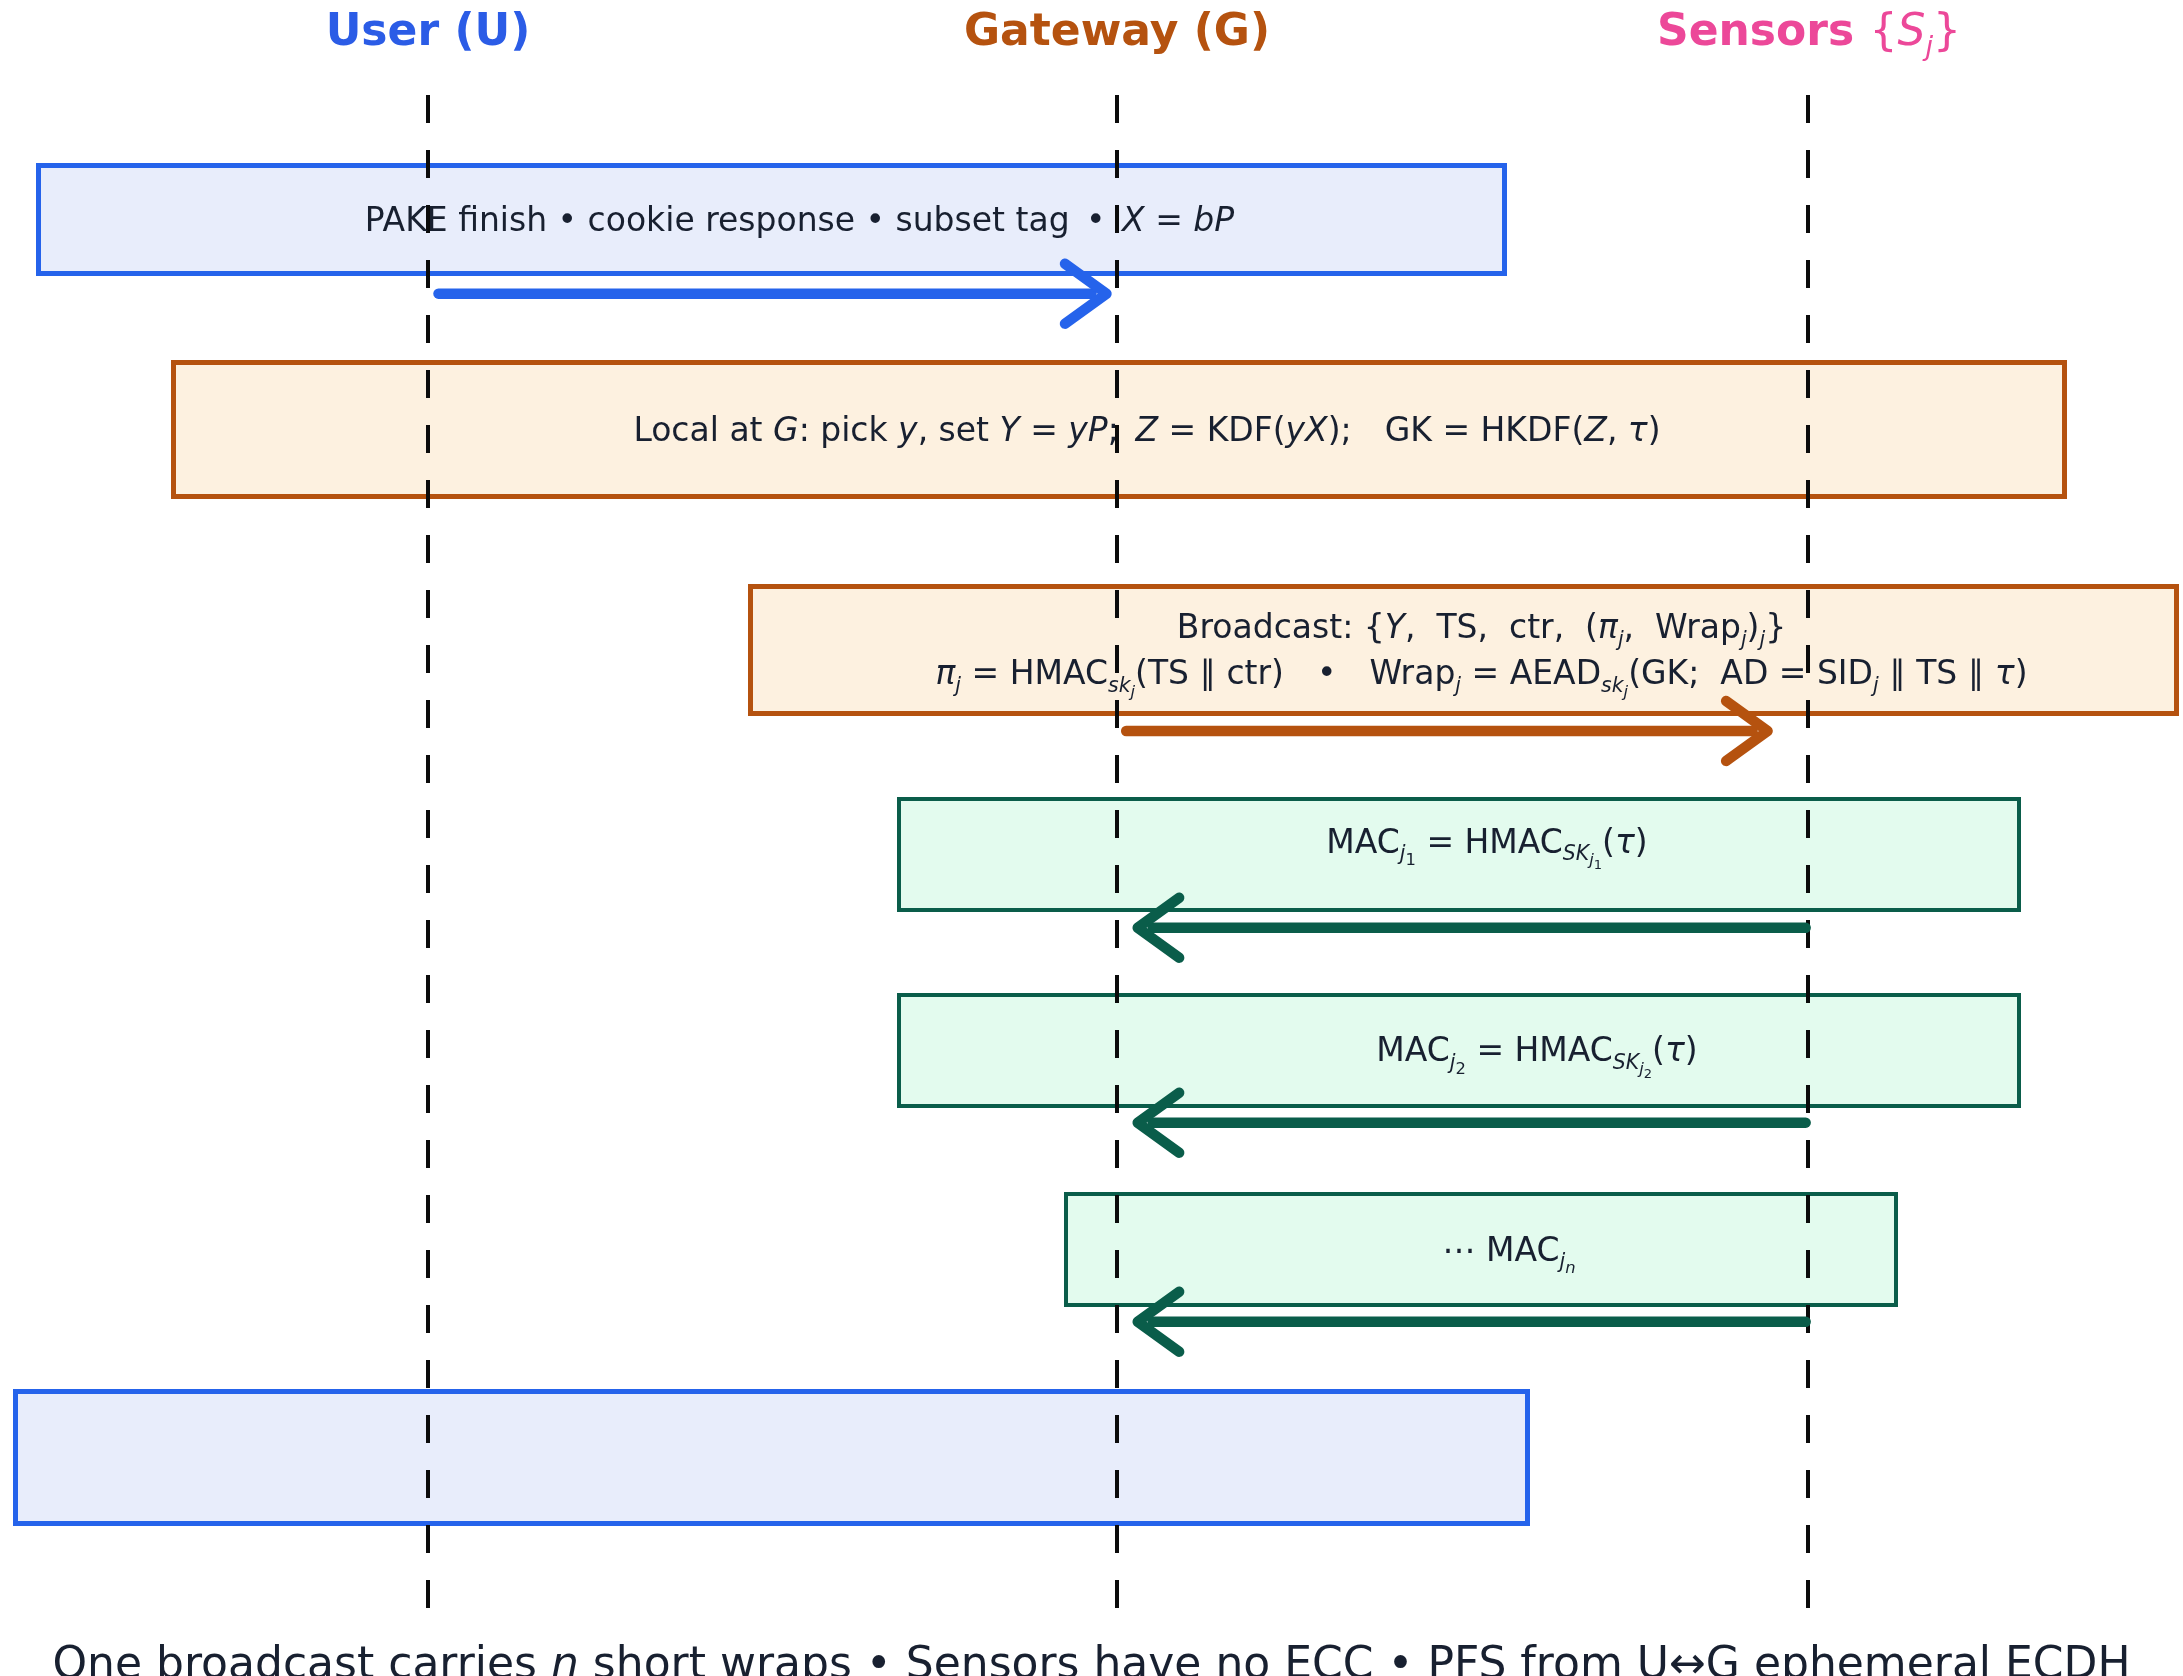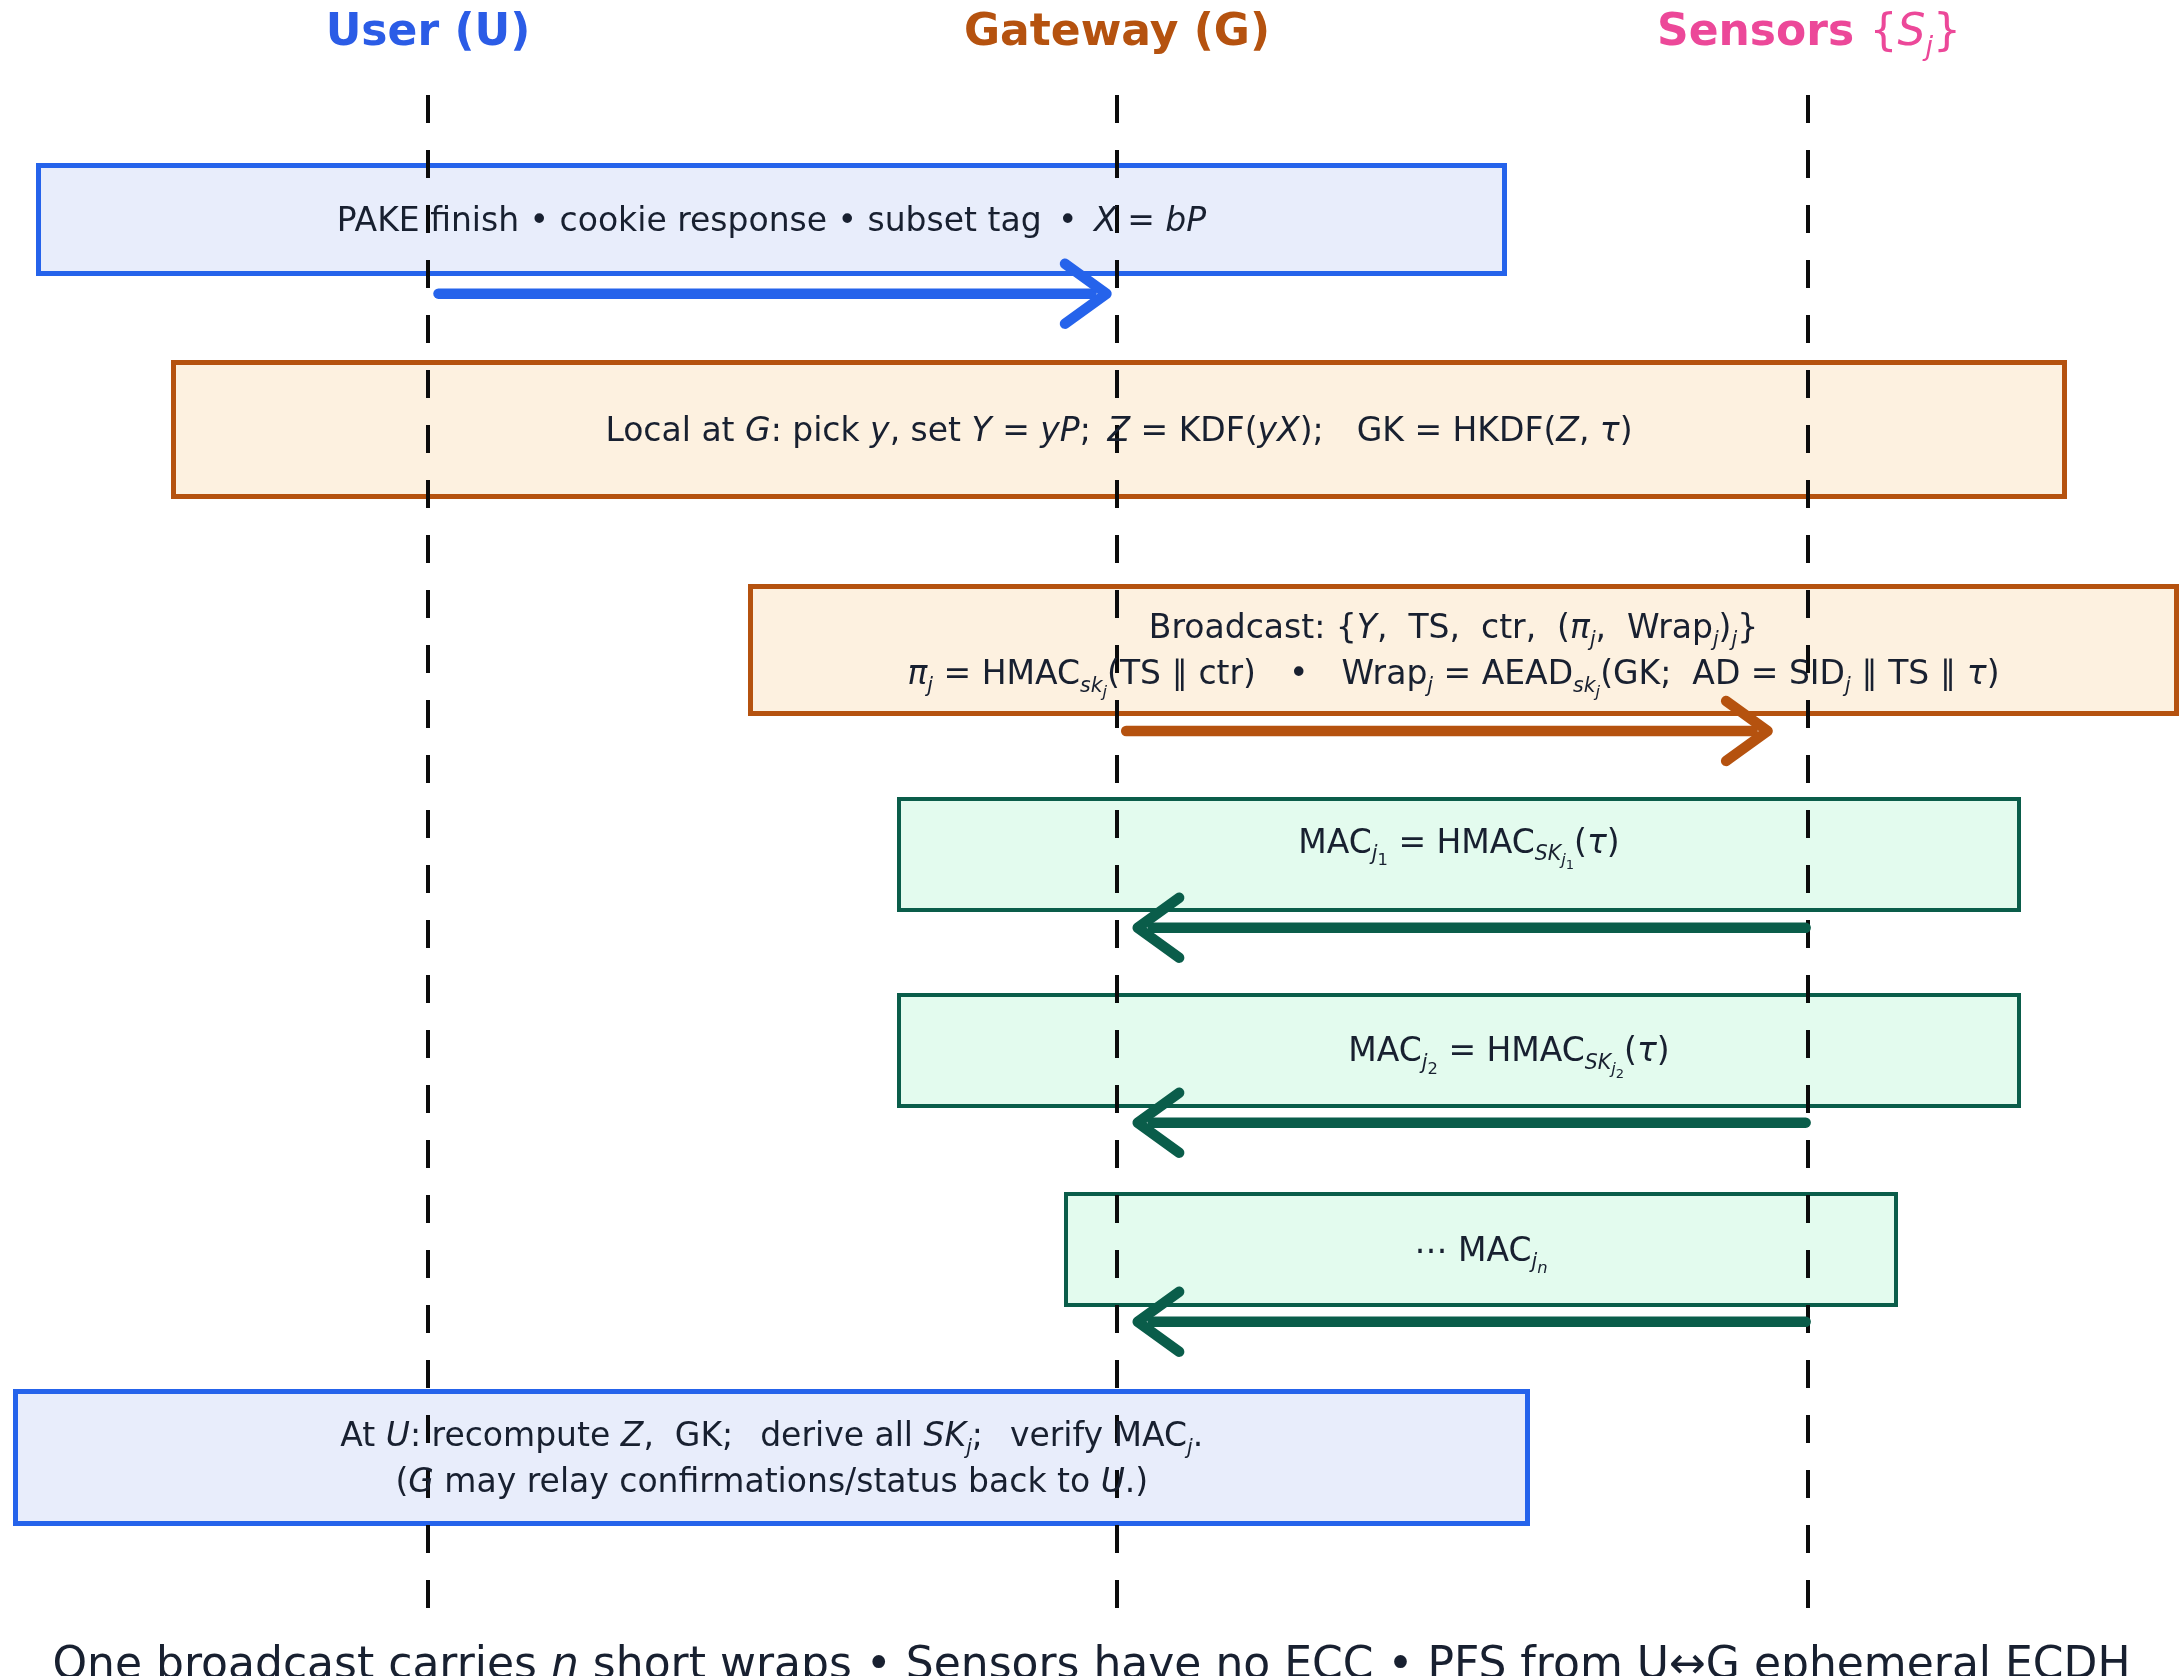--- a/index.html
+++ b/index.html
@@ -15,21 +15,21 @@
   .lifeline{
     position:absolute;top:95px;height:1529px;width:4px;
     background:repeating-linear-gradient(to bottom,#0b0b0b 0px,#0b0b0b 28px,transparent 28px,transparent 55px);
   }
   .box{position:absolute;box-sizing:border-box;}
   .box.blue{background:#e8edfb;border:5.2px solid #2563eb;}
   .box.orange{background:#fdf1e0;border:5.2px solid #b5520f;}
   .box.green{background:#e3fbee;border:4.6px solid #0a5d4a;}
   .lbl{
     position:absolute;display:flex;flex-direction:column;align-items:center;justify-content:center;
-    text-align:center;font-size:33px;line-height:1.38;white-space:nowrap;
+    text-align:center;font-size:33px;line-height:1.38;white-space:nowrap;padding-left:28px;
   }
   .lbl i{font-style:italic;}
   sub{font-size:0.62em;line-height:0;}
   sub sub{font-size:0.80em;}
   .caption{
     position:absolute;left:0;width:100%;top:1637px;text-align:center;
     font-size:44px;white-space:nowrap;
   }
   svg.arrows{position:absolute;left:0;top:0;pointer-events:none;}
 </style>
@@ -66,24 +66,20 @@
   </div>
   <div class="lbl" style="left:897px;top:797px;width:1124px;height:90px;">
     <div>MAC<sub><i>j</i><sub>1</sub></sub> = HMAC<sub><i>SK</i><sub><i>j</i><sub>1</sub></sub></sub>(<i>τ</i>)</div>
   </div>
   <div class="lbl" style="left:897px;top:993px;width:1224px;height:115px;">
     <div>MAC<sub><i>j</i><sub>2</sub></sub> = HMAC<sub><i>SK</i><sub><i>j</i><sub>2</sub></sub></sub>(<i>τ</i>)</div>
   </div>
   <div class="lbl" style="left:1064px;top:1192px;width:834px;height:115px;">
     <div>⋯ MAC<sub><i>j</i><sub><i>n</i></sub></sub></div>
   </div>
-  <div class="lbl" style="left:13.3px;top:1389px;width:1517px;height:137px;">
-    <div>At <i>U</i>: recompute <i>Z</i>, &nbsp;GK;  derive all <i>SK</i><sub><i>j</i></sub>;  verify MAC<sub><i>j</i></sub>.</div>
-    <div>(<i>G</i> may relay confirmations/status back to <i>U</i>.)</div>
-  </div>
 
   <svg class="arrows" width="2183" height="1676" viewBox="0 0 3784 2905">
 
     <g stroke="#2563eb" stroke-width="18" fill="none" stroke-linecap="round" stroke-linejoin="round">
       <path d="M760 509 L1892 509"></path>
       <path d="M1846 457 L1918 509 L1846 561"></path>
     </g>
 
     <g stroke="#b5520f" stroke-width="18" fill="none" stroke-linecap="round" stroke-linejoin="round">
       <path d="M1952 1267 L3038 1267"></path>

